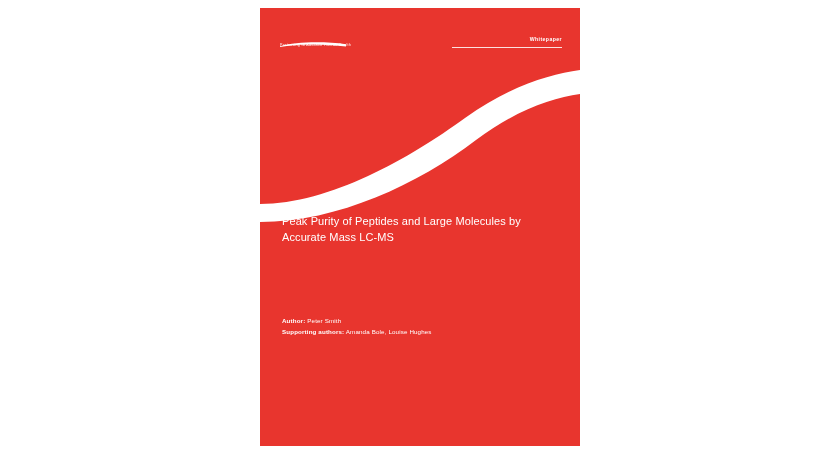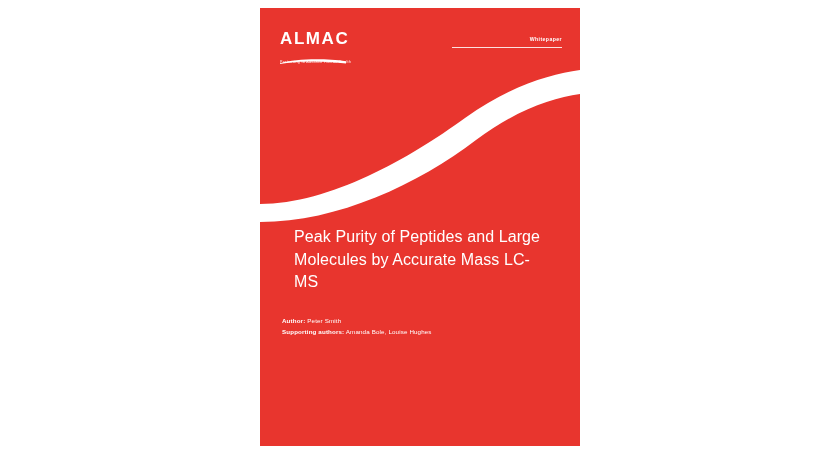--- a/index.html
+++ b/index.html
@@ -88,26 +88,26 @@
     width: 100%;
   }
   
   .title-block {
     position: absolute;
     left: 22px;
     top: 206px;
     width: 278px;
   }
   .doc-title {
-    font-size: 16px;
+    font-size: 11px;
     font-weight: normal;
     color: #ffffff;
     line-height: 1.42;
     letter-spacing: 0.1px;
-    margin: 12px;
+    margin: 0;
   }
   
   .authors-block {
     position: absolute;
     left: 22px;
     top: 308px;
     width: 280px;
     color: #ffffff;
   }
   .author-line {
@@ -128,21 +128,20 @@
 
 <div class="page-canvas">
 
   <div class="cover">
 
     <svg class="swoosh" viewBox="0 0 320 438" preserveAspectRatio="none" aria-hidden="true">
       <path d="M0 196 C 70 196, 150 150, 205 110 C 250 78, 290 66, 320 62 L 320 86 C 292 90, 256 102, 216 132 C 158 176, 78 214, 0 214 Z" fill="#ffffff"></path>
     </svg>
 
     <div class="logo-block">
-      <div class="logo-wordmark">ALMAC</div>
       <div class="logo-underline">
         <svg width="66" height="6" viewBox="0 0 66 6" preserveAspectRatio="none" aria-hidden="true">
           <path d="M0 5.2 C 16 0.6, 44 0.2, 66 3.2 L 66 5.6 C 44 2.6, 16 3.0, 0 6 Z" fill="#ffffff"></path>
         </svg>
       </div>
       <div class="logo-tagline">Partnering to Advance Human Health</div>
     </div>
 
     <div class="doc-type">
       <span class="doc-type-label">Whitepaper</span>

